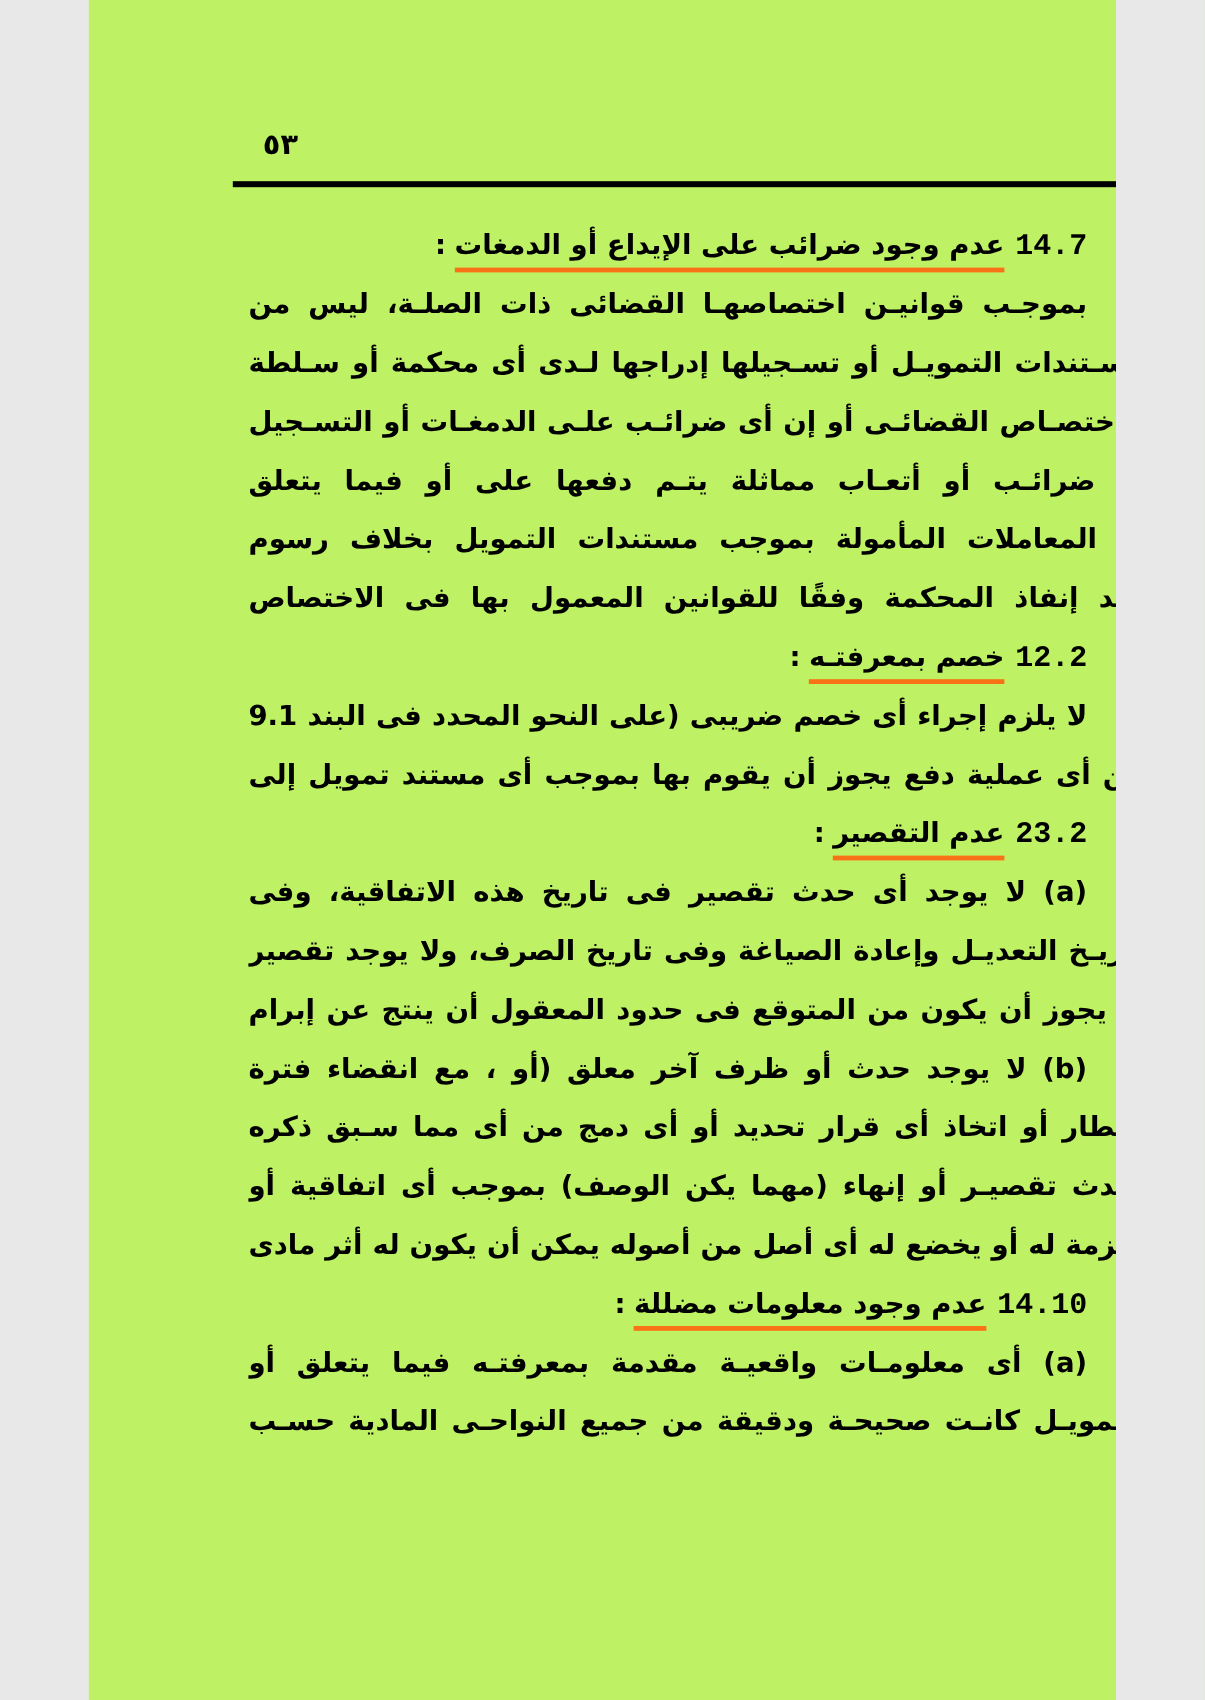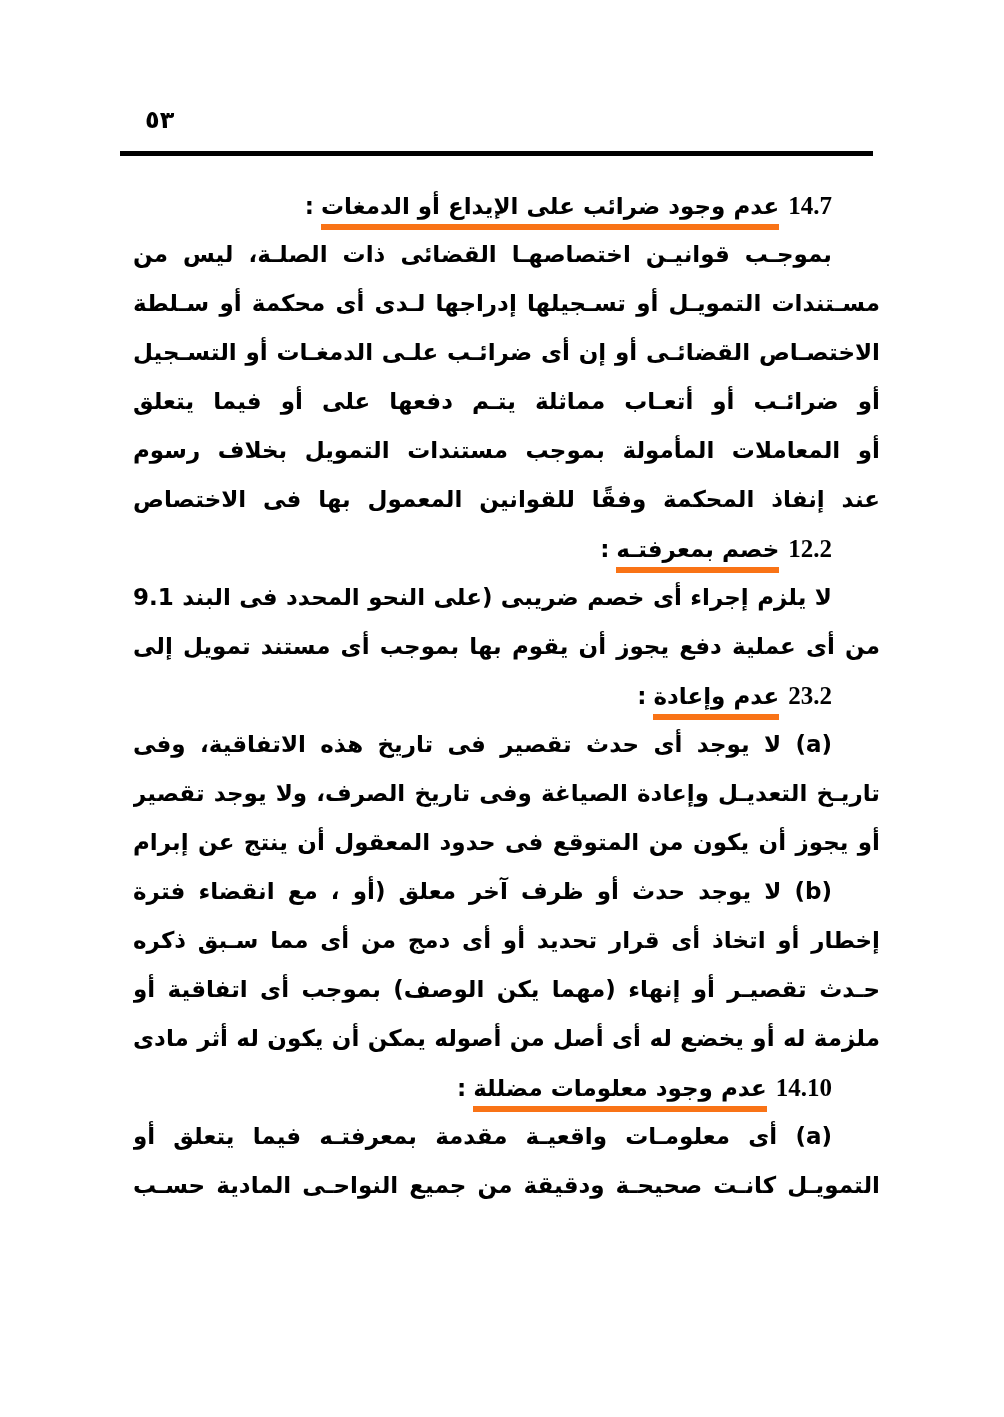--- a/index.html
+++ b/index.html
@@ -1,20 +1,20 @@
 <!DOCTYPE html>
 <html lang="ar"><head>
 <meta charset="utf-8">
 <style>
   html,body{margin:0;padding:0;background:#e8e8e8;}
   .page{
     position:relative;
-    width:1004px;height:1417px;
+    width:856px;height:1417px;
     margin:0 auto;
-    background:#ffffff;
+    background:#bef264;
     color:#000000;
     font-family:"DejaVu Sans", sans-serif;
     overflow:hidden;
   }
   .page-header{position:absolute;top:100px;left:0;width:100%;height:46px;}
   .header-title{
     position:absolute;top:4px;left:0;width:100%;
     text-align:center;direction:rtl;
     font-size:25px;font-weight:bold;
   }
@@ -38,26 +38,26 @@
     text-justify:inter-word;
   }
   .line.first{padding-right:48px;}
   .line.last{text-align-last:right;}
   .heading{
     height:49px;overflow:hidden;
     text-align:right;padding-right:48px;
     white-space:nowrap;
   }
   .h-num{
-    font-family:Liberation Serif, serif;
+    font-family:Liberation Mono, monospace;
     font-size:25px;font-weight:bold;
     margin-left:9px;
   }
   .h-title{
-    border-bottom:8px solid #f97316;
+    border-bottom:4px solid #f97316;
     padding-bottom:5px;
   }
   .h-colon{margin-right:7px;}
 </style>
 </head>
 <body>
 
 <div class="page">
 
   <div class="page-header">
@@ -78,21 +78,21 @@
     <div class="line">أو المعاملات المأمولة بموجب مستندات التمويل بخلاف رسوم الدمغة المستحقة الدفع</div>
     <div class="line last">عند إنفاذ المحكمة وفقًا للقوانين المعمول بها فى الاختصاص القضائى ذى الصلة.</div>
 
     <div class="heading">
       <span class="h-num">12.2</span><span class="h-title">خصم بمعرفتـه</span><span class="h-colon">:</span>
     </div>
     <div class="line first">لا يلزم إجراء أى خصم ضريبى (على النحو المحدد فى البند 9.1 (التعريفات))</div>
     <div class="line last">من أى عملية دفع يجوز أن يقوم بها بموجب أى مستند تمويل إلى المقرض.</div>
 
     <div class="heading">
-      <span class="h-num">23.2</span><span class="h-title">عدم وإعادة</span><span class="h-colon">:</span>
+      <span class="h-num">23.2</span><span class="h-title">عدم التقصير</span><span class="h-colon">:</span>
     </div>
     <div class="line first">(a) لا يوجد أى حدث تقصير فى تاريخ هذه الاتفاقية، وفى تاريخ السريان، وفى</div>
     <div class="line">تاريـخ التعديـل وإعادة الصياغة وفى تاريخ الصرف، ولا يوجد تقصير يكون مسـتمرا</div>
     <div class="line">أو يجوز أن يكون من المتوقع فى حدود المعقول أن ينتج عن إبرام أو أداء أى مستند</div>
     <div class="line first">(b) لا يوجد حدث أو ظرف آخر معلق (أو ، مع انقضاء فترة السماح ، أو إرسال</div>
     <div class="line">إخطار أو اتخاذ أى قرار تحديد أو أى دمج من أى مما سـبق ذكره يمكن أن) يشـكل</div>
     <div class="line">حـدث تقصيـر أو إنهاء (مهما يكن الوصف) بموجب أى اتفاقية أو وثيقة أخرى تكون</div>
     <div class="line last">ملزمة له أو يخضع له أى أصل من أصوله يمكن أن يكون له أثر مادى سلبي.</div>
 
     <div class="heading">

